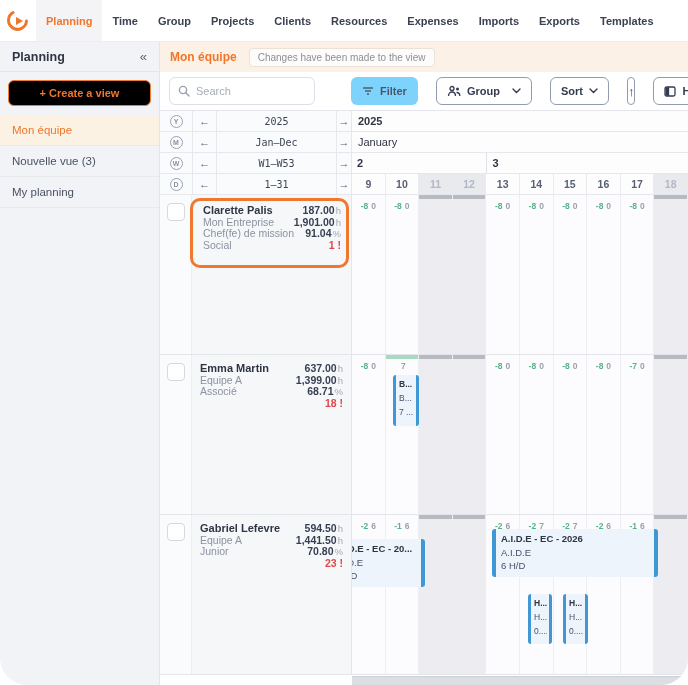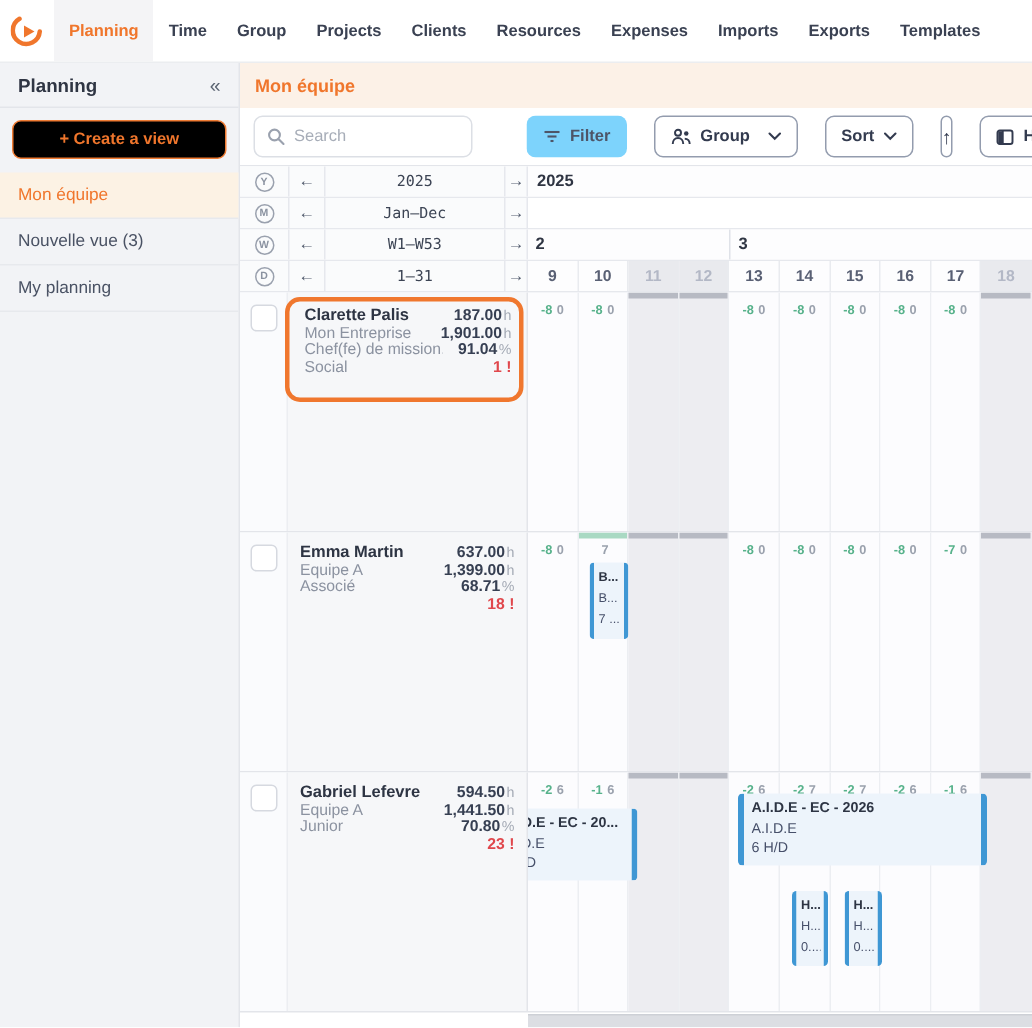--- a/index.html
+++ b/index.html
@@ -1,17 +1,17 @@
 <!DOCTYPE html>
 <html><head>
 <meta charset="utf-8">
 <style>
   * { margin:0; padding:0; box-sizing:border-box; }
   html,body { background:#fff; }
-  .app { width:688px; height:685px; font-family:"Liberation Sans", sans-serif; color:#2f3543; position:relative; overflow:hidden; background:#fff; }
+  .app { width:688px; height:685px; font-family:"Liberation Sans", sans-serif; color:#2f3543; position:relative; overflow:hidden; background:#fff;border-radius:27px; }
 
   
   .topnav { height:42px; display:flex; align-items:stretch; border-bottom:1px solid #ebedf0; background:#fff; }
   .logo-box { width:36px; display:flex; align-items:center; justify-content:center; }
   .navtab { display:flex; align-items:center; padding:0 10px; font-size:11px; font-weight:700; color:#3a4152; cursor:pointer; }
   .navtab.active { background:#f4f4f6; color:#f0762c; }
 
   
   .layout { display:flex; height:643px; }
 
@@ -126,20 +126,21 @@
           <div class="sb-item active">Mon équipe</div>
           <div class="sb-item">Nouvelle vue (3)</div>
           <div class="sb-item">My planning</div>
         </div>
     </div>
 
     <div class="main">
 
       <div class="title-strip">
         <span class="view-title">Mon équipe</span>
+        <span class="change-badge">Changes have been made to the view</span>
       </div>
 
       <div class="toolbar">
         <div class="search">
           <span>
             <svg width="12" height="12" viewBox="0 0 12 12">
                 <circle cx="5" cy="5" r="3.6" fill="none" stroke="#9aa1ae" stroke-width="1.4"></circle>
                 <line x1="8" y1="8" x2="11" y2="11" stroke="#9aa1ae" stroke-width="1.4" stroke-linecap="round"></line>
               </svg>
           </span>
@@ -209,20 +210,23 @@
             </div>
         </div>
 
         <div class="hrow">
           <div class="hc hc-icon">
               <span class="period-ic">M</span>
             </div>
           <div class="hc hc-arrow">←</div>
           <div class="hc hc-label">Jan–Dec</div>
           <div class="hc hc-arrow r">→</div>
+          <div class="hspan">
+              <span class="lab month">January</span>
+            </div>
         </div>
 
         <div class="hrow">
           <div class="hc hc-icon">
               <span class="period-ic">W</span>
             </div>
           <div class="hc hc-arrow">←</div>
           <div class="hc hc-label">W1–W53</div>
           <div class="hc hc-arrow r">→</div>
           <div class="hspan" id="week-segs">

